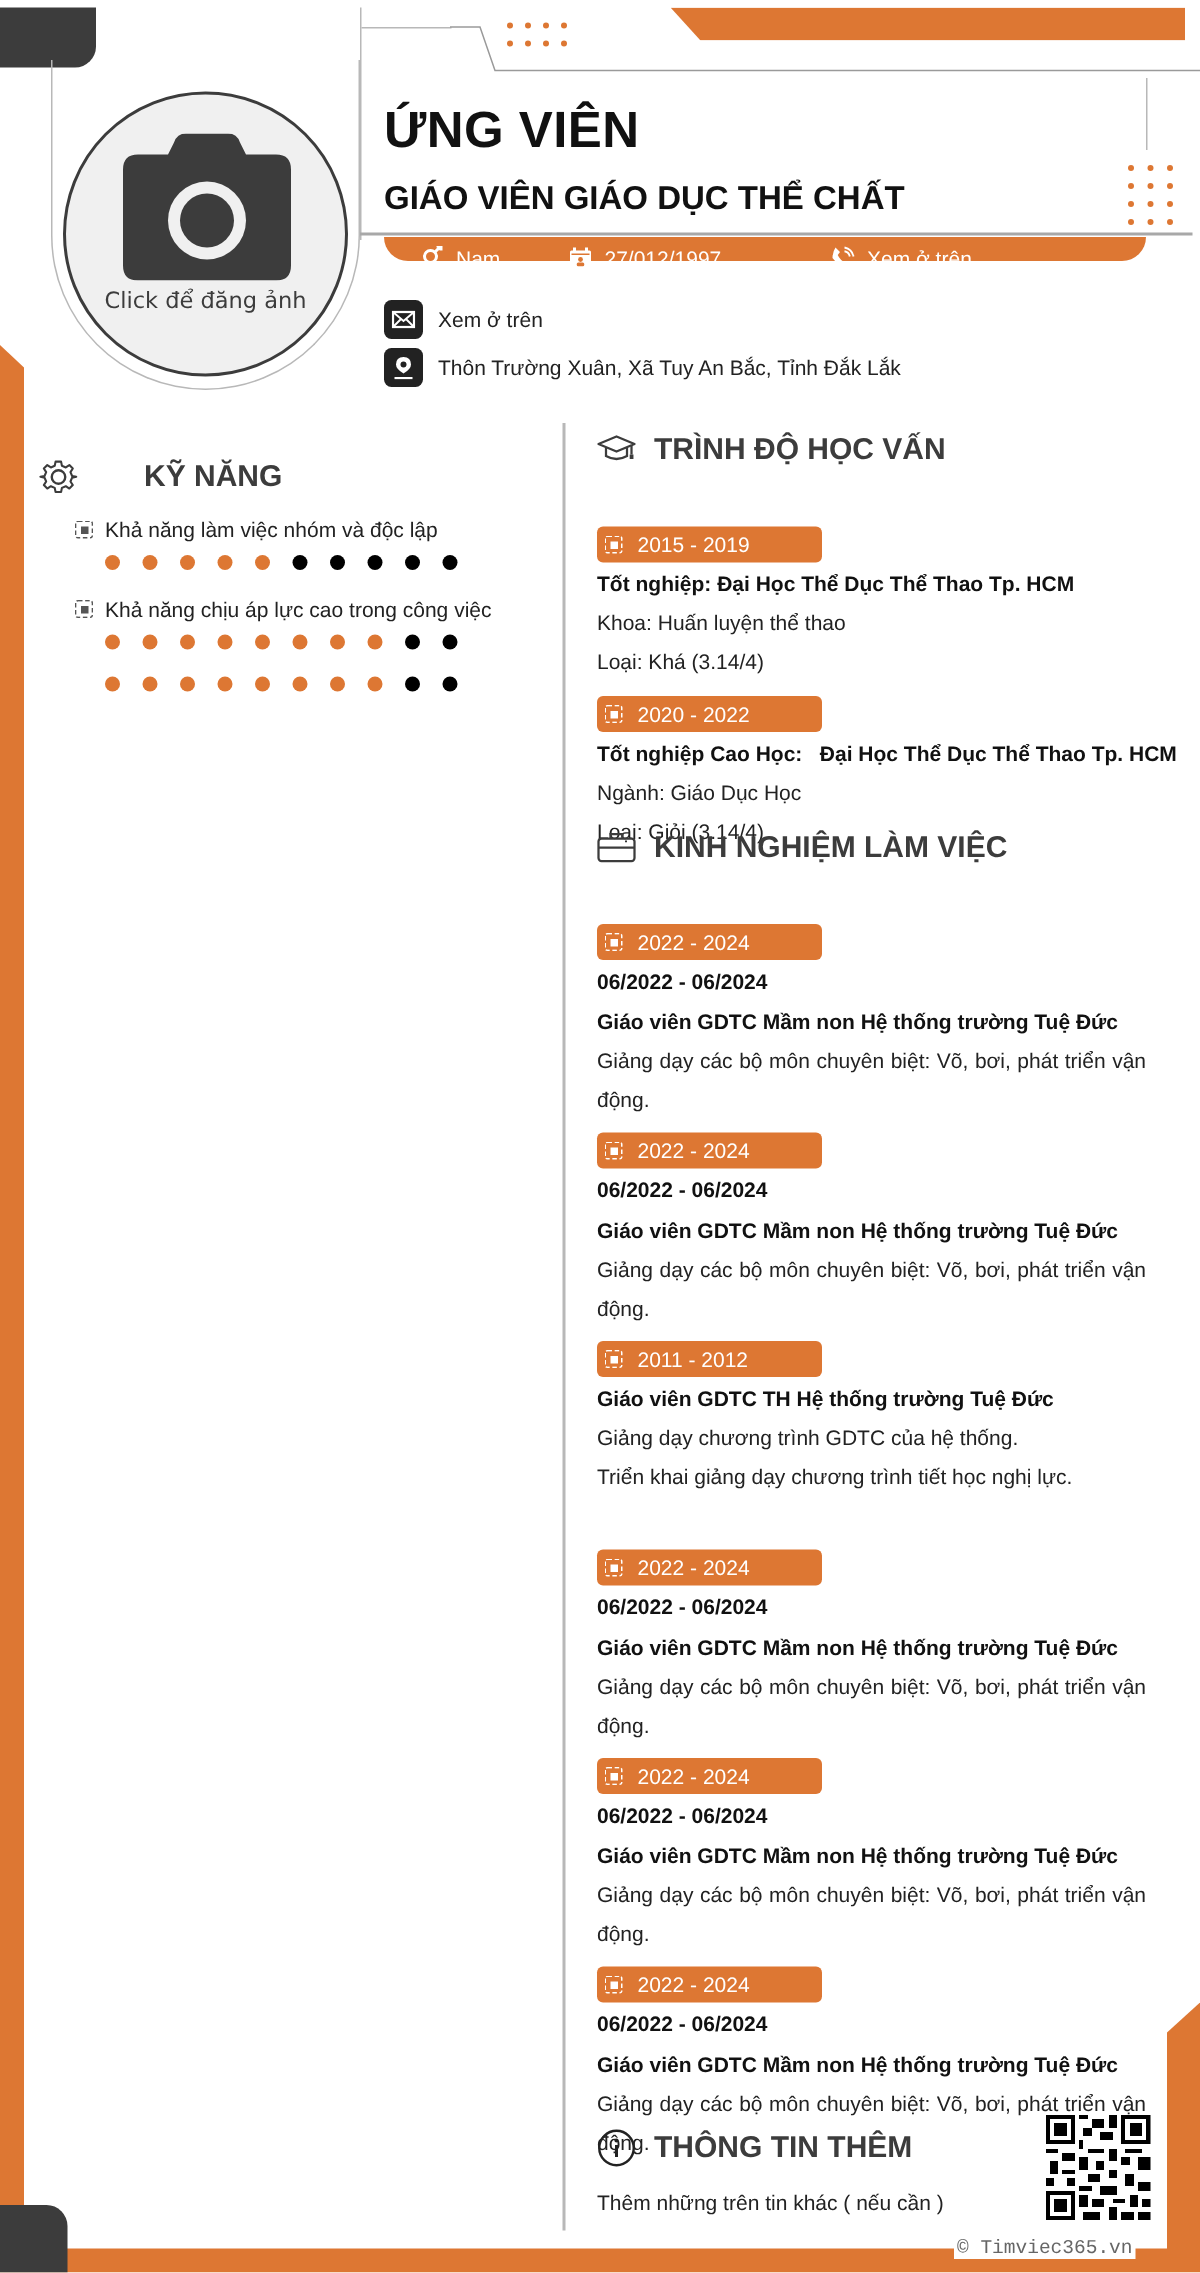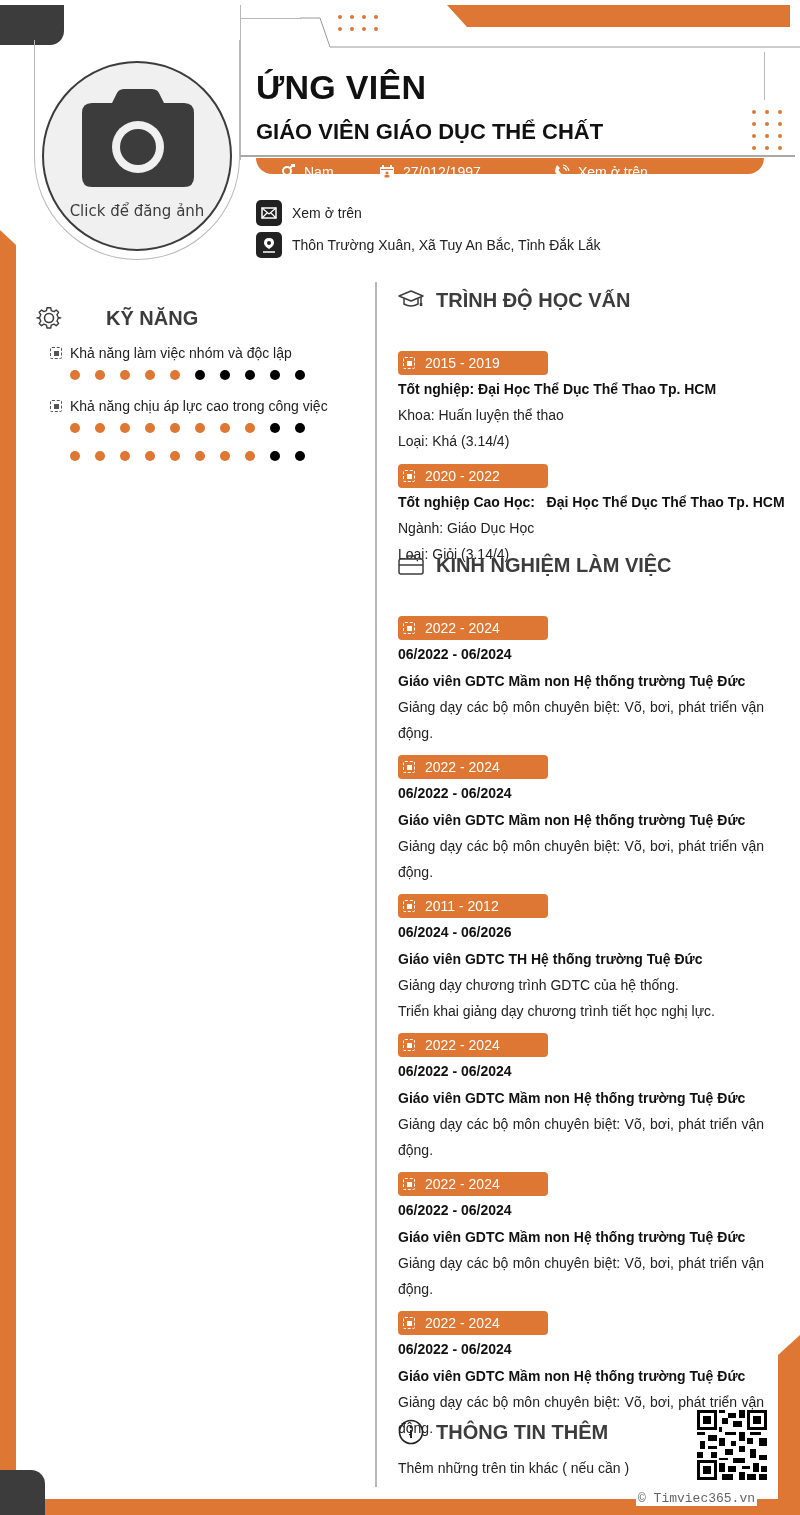--- a/index.html
+++ b/index.html
@@ -20,21 +20,21 @@
 
   .line { position: absolute; background: #b8b8b8; }
 
   .dots { position: absolute; display: grid; }
   .dots span { width: 4px; height: 4px; border-radius: 50%; background: #dd7733; display: block; }
 
   
   .avatar-outer { position: absolute; left: 34px; top: 40px; width: 206px; height: 220px; border: 1px solid #b8b8b8; border-top: none; border-radius: 0 0 103px 103px; }
   .avatar { position: absolute; left: 42px; top: 61px; width: 190px; height: 190px; border-radius: 50%; border: 2px solid #3c3c3c; background: #f0f0f0; cursor: pointer; }
   .avatar .cam { position: absolute; left: 38px; top: 26px; width: 112px; height: 98px; }
-  .avatar .cam-label { position: absolute; left: 0; right: 0; top: 139px; text-align: center; font-family: "DejaVu Sans", sans-serif; font-size: 15px; color: #3c3c3c; }
+  .avatar .cam-label { position: absolute; left: 0; right: 0; top: 128px; text-align: center; font-family: "DejaVu Sans", sans-serif; font-size: 15px; color: #3c3c3c; }
 
   
   .name { position: absolute; left: 256px; top: 68px; font-size: 34px; font-weight: bold; color: #111; letter-spacing: 0.3px; }
   .job { position: absolute; left: 256px; top: 119px; font-size: 22px; font-weight: bold; color: #111; }
 
   .infobar { position: absolute; left: 256px; top: 158px; width: 508px; height: 16px; border-radius: 0 0 16px 16px; color: #fff; font-size: 14px; }
   .infobar .item { position: absolute; top: 6px; display: flex; align-items: center; gap: 8px; }
   .infobar svg { width: 16px; height: 16px; }
 
   .contact { position: absolute; left: 256px; display: flex; align-items: center; gap: 10px; font-size: 14px; color: #222; }
@@ -169,21 +169,21 @@
   <span class="ic">
     <svg viewBox="0 0 16 16">
         <path d="M8 1 Q13 1 13 6 Q13 9 8 12 Q3 9 3 6 Q3 1 8 1 Z" fill="#fff"></path>
         <circle cx="8" cy="6" r="2" fill="#222"></circle>
         <path d="M2 15 H14" stroke="#fff" stroke-width="1.5"></path>
       </svg>
   </span>
   <span>Thôn Trường Xuân, Xã Tuy An Bắc, Tỉnh Đắk Lắk</span>
 </div>
 
-<div class="sec-title" style="left:36px;top:305px;gap:44px;">
+<div class="sec-title" style="left:26px;top:305px;gap:44px;">
   <svg viewBox="0 0 26 26">
     <path d="M11 2 H15 L15.6 5 L18.4 6.2 L21 4.5 L23.5 7 L21.8 9.6 L23 12.4 L26 13 V13 L23 13.6 L21.8 16.4 L23.5 19 L21 21.5 L18.4 19.8 L15.6 21 L15 24 H11 L10.4 21 L7.6 19.8 L5 21.5 L2.5 19 L4.2 16.4 L3 13.6 L0 13 L3 12.4 L4.2 9.6 L2.5 7 L5 4.5 L7.6 6.2 L10.4 5 Z" fill="none" stroke="#3c3c3c" stroke-width="1.5" stroke-linejoin="round" transform="scale(0.92) translate(1,1)"></path>
     <circle cx="13" cy="13" r="4.5" fill="none" stroke="#3c3c3c" stroke-width="1.6"></circle>
   </svg>
   <span>KỸ NĂNG</span>
 </div>
 
 <div class="skill" style="top:341px;">
   <div class="row">
       <span class="bullet"></span>
@@ -290,21 +290,20 @@
     </div>
   <div class="t1">06/2022 - 06/2024</div>
   <div class="t1">Giáo viên GDTC Mầm non Hệ thống trường Tuệ Đức</div>
   <div class="t3">Giảng dạy các bộ môn chuyên biệt: Võ, bơi, phát triển vận động.</div>
 </div>
 <div class="entry" style="top:866px;">
   <div class="badge">
       <span class="bullet"></span>
       <span>2011 - 2012</span>
     </div>
-  <div class="t1">06/2024 - 06/2026</div>
   <div class="t1">Giáo viên GDTC TH Hệ thống trường Tuệ Đức</div>
   <div class="t2">Giảng dạy chương trình GDTC của hệ thống.</div>
   <div class="t2">Triển khai giảng dạy chương trình tiết học nghị lực.</div>
 </div>
 <div class="entry" style="top:1005px;">
   <div class="badge">
       <span class="bullet"></span>
       <span>2022 - 2024</span>
     </div>
   <div class="t1">06/2022 - 06/2024</div>

